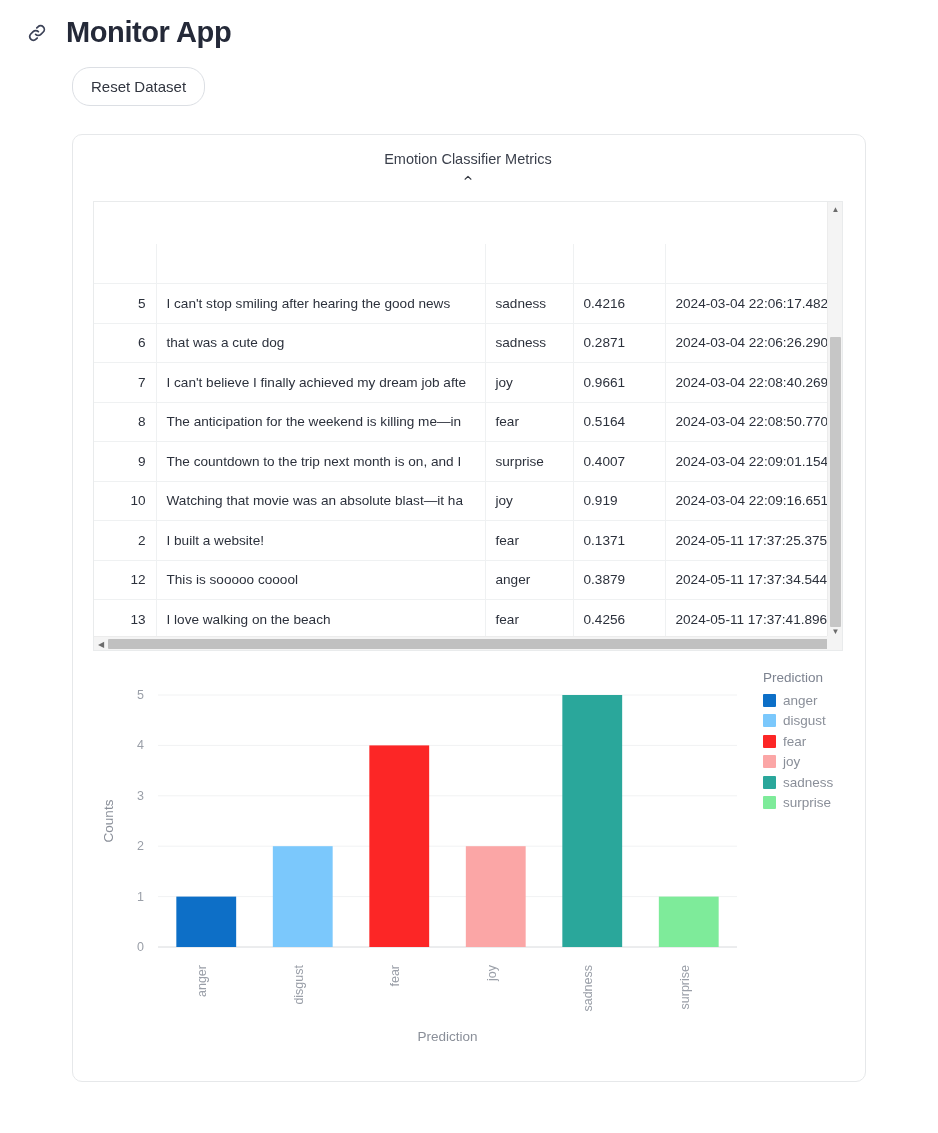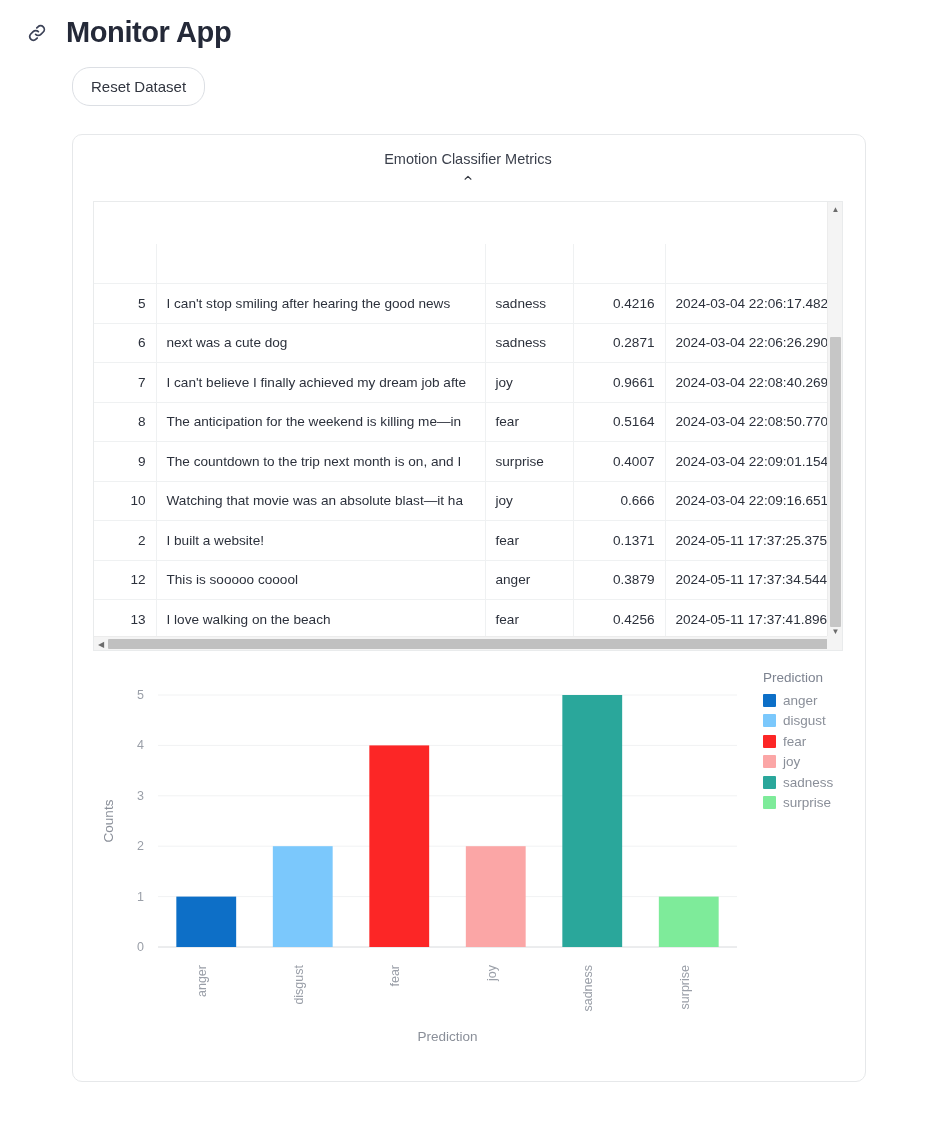--- a/index.html
+++ b/index.html
@@ -110,21 +110,21 @@
     overflow: hidden;
     vertical-align: middle;
   }
   .col-idx  { width: 62px; }
   .col-raw  { width: 329px; }
   .col-pred { width: 88px; }
   .col-prob { width: 92px; }
   .col-time { width: 194px; }
   td.idx { text-align: right; color: #8a8f99; padding-right: 14px; }
   th.idx { background: #fbfcfd; }
-  td.prob { text-align: right; padding-right: 14px; }
+  td.prob { padding-right: 14px; }
   td.time { color: #2c313c; }
 
   
   .sliver { height: 8px; }
   .sliver td { height: 8px; border-bottom: 1px solid #eff1f2; }
 
   .tbody-scroll {
     position: absolute;
     top: 42px; left: 0;
     width: 765px;
@@ -253,21 +253,21 @@
 
           <tr>
             <td class="idx">5</td>
             <td>I can't stop smiling after hearing the good news</td>
             <td>sadness</td>
             <td class="prob">0.4216</td>
             <td class="time">2024-03-04 22:06:17.4825</td>
           </tr>
           <tr>
             <td class="idx">6</td>
-            <td>next was a cute dog</td>
+            <td>that was a cute dog</td>
             <td>sadness</td>
             <td class="prob">0.2871</td>
             <td class="time">2024-03-04 22:06:26.2900</td>
           </tr>
           <tr>
             <td class="idx">7</td>
             <td>I can't believe I finally achieved my dream job afte</td>
             <td>joy</td>
             <td class="prob">0.9661</td>
             <td class="time">2024-03-04 22:08:40.2699</td>
@@ -283,21 +283,21 @@
             <td class="idx">9</td>
             <td>The countdown to the trip next month is on, and I</td>
             <td>surprise</td>
             <td class="prob">0.4007</td>
             <td class="time">2024-03-04 22:09:01.1543</td>
           </tr>
           <tr>
             <td class="idx">10</td>
             <td>Watching that movie was an absolute blast—it ha</td>
             <td>joy</td>
-            <td class="prob">0.666</td>
+            <td class="prob">0.919</td>
             <td class="time">2024-03-04 22:09:16.6513</td>
           </tr>
           <tr>
             <td class="idx">2</td>
             <td>I built a website!</td>
             <td>fear</td>
             <td class="prob">0.1371</td>
             <td class="time">2024-05-11 17:37:25.3758</td>
           </tr>
           <tr>

